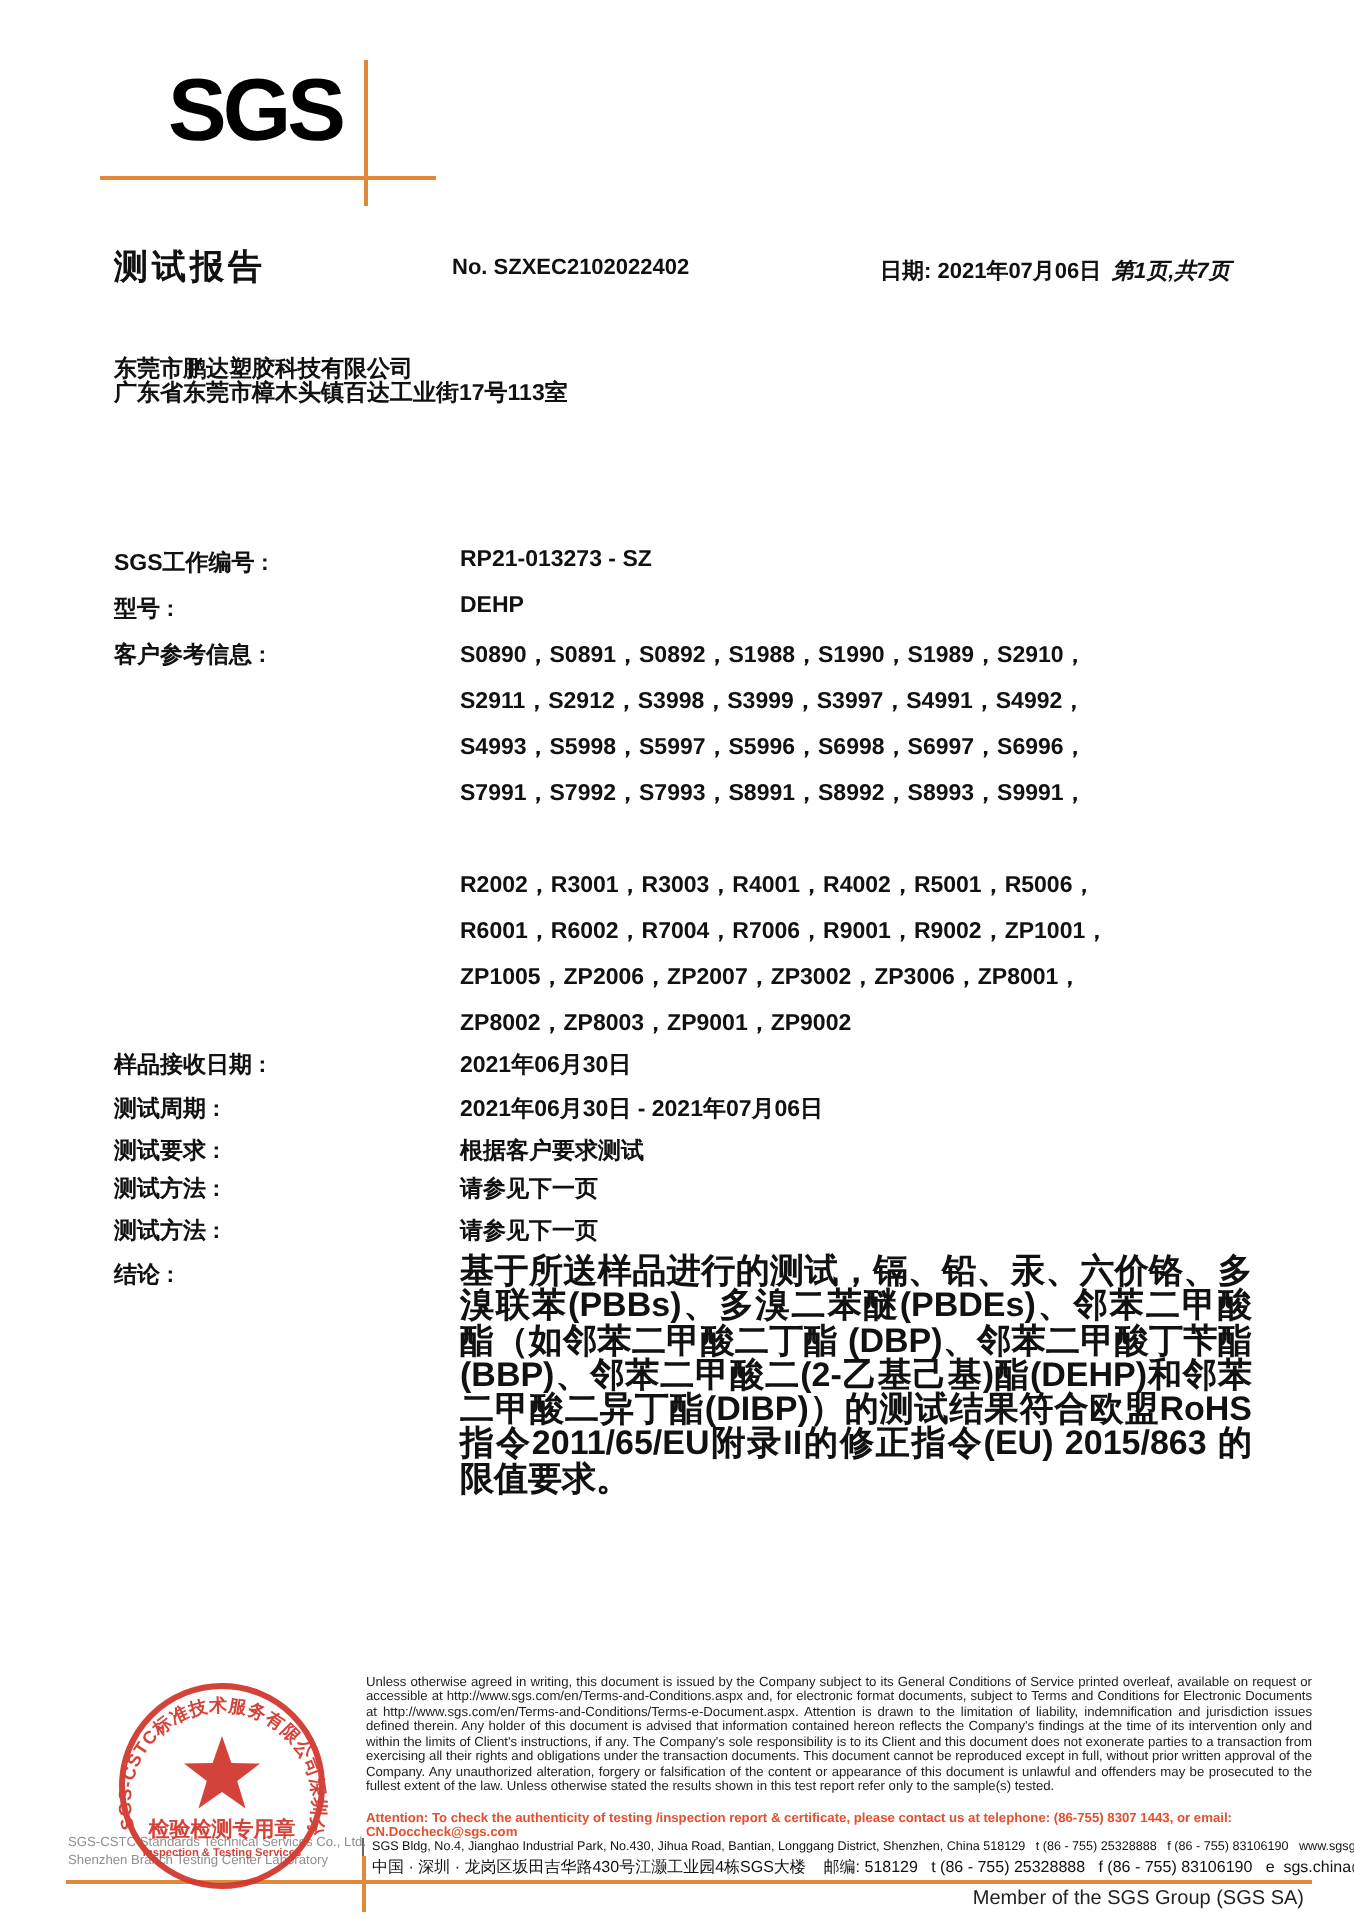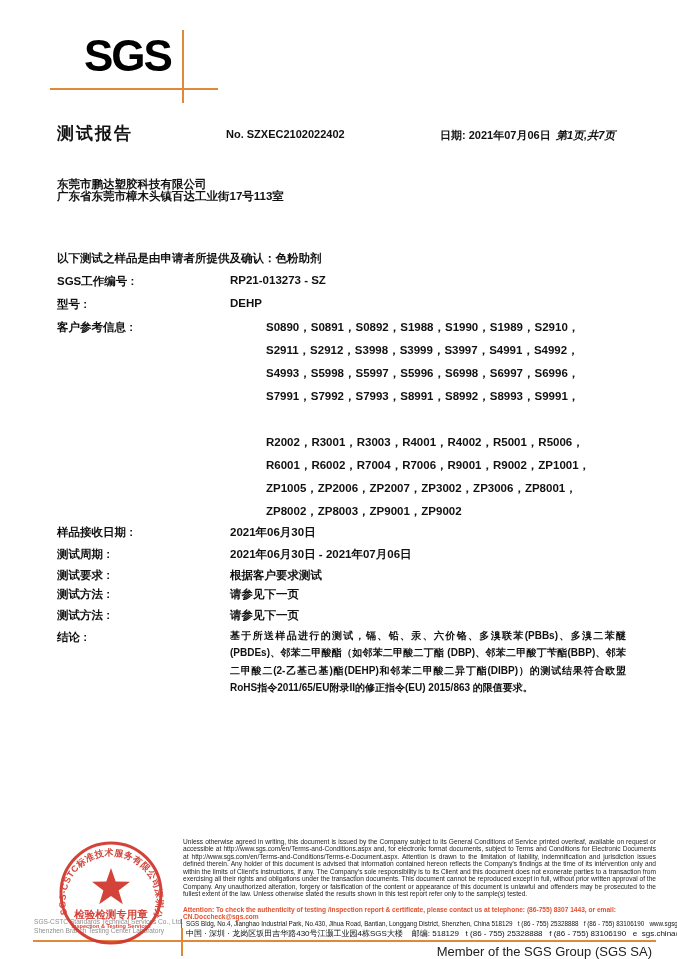--- a/index.html
+++ b/index.html
@@ -32,25 +32,25 @@
 
   
   .bodytext { font-size: 11.5px; font-weight: 700; white-space: nowrap; }
   .applicant-company { position: absolute; left: 57px; top: 166px; margin-top: 11px; }
   .applicant-address { position: absolute; left: 57px; top: 189px; }
   .sample-statement  { position: absolute; left: 57px; top: 251px; }
 
   .field-label { position: absolute; left: 57px; }
   .field-value { position: absolute; left: 230px; }
 
-  .ref-line { position: absolute; left: 230px; margin-left: 36px; }
+  .ref-line { position: absolute; left: 230px; }
 
   .conclusion-text {
     position: absolute; left: 230px; top: 627px; width: 396px;
-    font-size: 10px; font-weight: 700; line-height: 17.3px;
+    font-size: 17px; font-weight: 700; line-height: 17.3px;
     white-space: normal; text-align: justify;
   }
 
   
   .legal {
     position: absolute; left: 183px; top: 838px; width: 473px;
     font-size: 6.6px; line-height: 7.45px; font-weight: 400;
     color: #222; text-align: justify;
   }
   .attention {
@@ -62,21 +62,21 @@
     position: absolute; left: 181px; top: 919px; width: 475px;
     border-left: 1px solid #666; padding-left: 4px;
   }
   .addr-line-en { font-size: 6.3px; line-height: 9px; color: #111; white-space: pre; font-weight: 400; }
   .addr-line-cn { font-size: 8px;  line-height: 11px; color: #111; white-space: pre; font-weight: 400; }
 
   .footer-hline { position: absolute; left: 33px; top: 940px; width: 623px; height: 2px; background: #e1893b; }
   .footer-vline { position: absolute; left: 181px; top: 928px; width: 2px; height: 28px; background: #e1893b; }
   .member-line {
     position: absolute; right: 25px; top: 944px;
-    font-size: 13px; color: #222; font-weight: 400;
+    font-size: 10px; color: #222; font-weight: 400;
   }
 
   .stamp-company {
     position: absolute; left: 34px; top: 917px; width: 170px;
     font-size: 6.6px; line-height: 9px; color: #8f8f8f; font-weight: 400;
     z-index: 1;
   }
   .stamp-svg { position: absolute; left: 50px; top: 838px; width: 122px; height: 118px; z-index: 2; opacity: 0.92; }
 </style>
 </head>
@@ -89,21 +89,20 @@
   <div class="logo-vline"></div>
 
   <div class="report-title">测试报告</div>
   <div class="hdr-meta hdr-no">No. SZXEC2102022402</div>
   <div class="hdr-meta hdr-date">日期: 2021年07月06日</div>
   <div class="hdr-meta hdr-page">第1页,共7页</div>
 
   <div class="bodytext applicant-company">东莞市鹏达塑胶科技有限公司</div>
   <div class="bodytext applicant-address">广东省东莞市樟木头镇百达工业街17号113室</div>
 
-  <div class="bodytext sample-statement">以下测试之样品是由申请者所提供及确认：色粉助剂</div>
 
   <div class="bodytext field-label" style="top:274px">SGS工作编号 :</div>
   <div class="bodytext field-value" style="top:274px">RP21-013273 - SZ</div>
 
   <div class="bodytext field-label" style="top:297px">型号 :</div>
   <div class="bodytext field-value" style="top:297px">DEHP</div>
 
   <div class="bodytext field-label" style="top:320px">客户参考信息 :</div>
   <div class="bodytext ref-line" style="top:320px">S0890，S0891，S0892，S1988，S1990，S1989，S2910，</div>
   <div class="bodytext ref-line" style="top:343px">S2911，S2912，S3998，S3999，S3997，S4991，S4992，</div>

